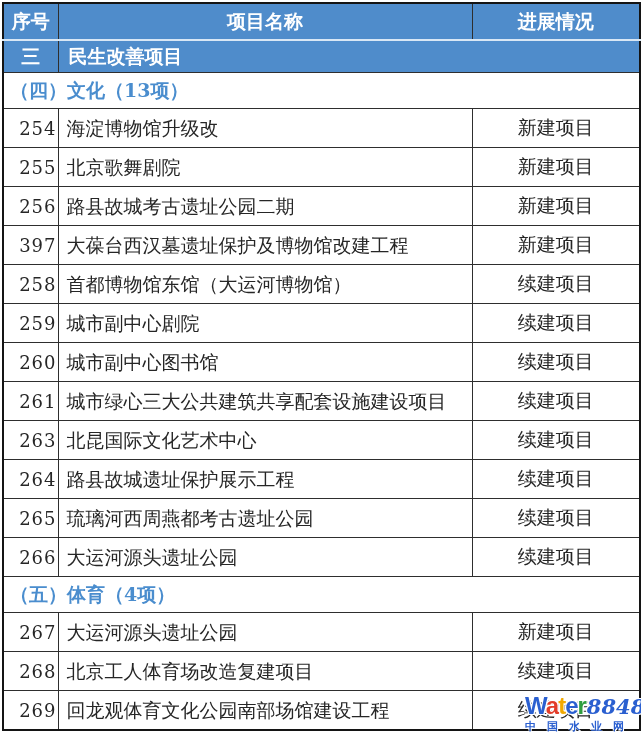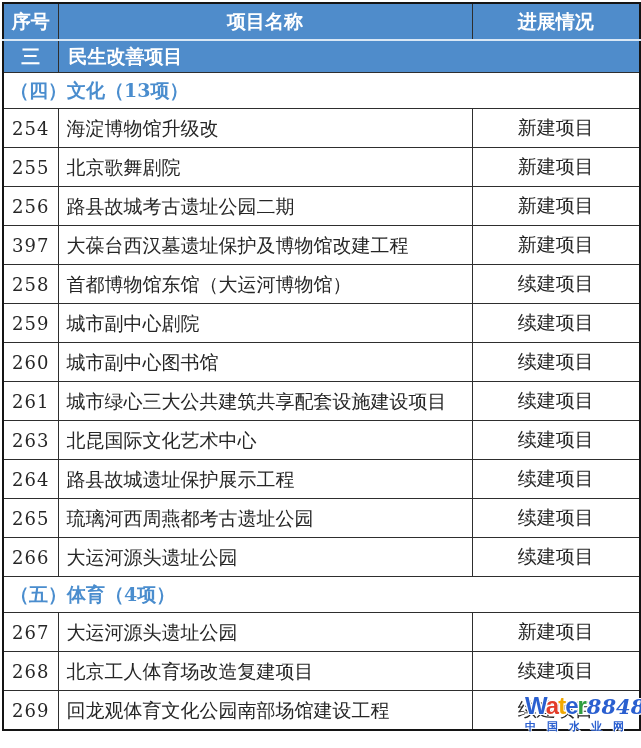--- a/index.html
+++ b/index.html
@@ -46,21 +46,21 @@
   td.sec-num{text-align:center;}
   td.sec-title{text-align:left;padding-left:10px;}
   tr.group-row td{
     color:var(--section-text);
     font-weight:bold;
     height:33px;
     text-align:left;
     padding-left:6px;
   }
   tr.data-row td{height:32px;}
-  td.c-no{text-align:center;font-size:18px;letter-spacing:1px;}
+  td.c-no{text-align:right;font-size:18px;letter-spacing:1px;}
   td.c-name{
     text-align:left;
     padding:3px 4px 3px 8px;
     line-height:26px;
     white-space:pre-line;
   }
   td.c-status{text-align:center;}
   
   .watermark{
     position:absolute;left:525px;top:694px;width:138px;

